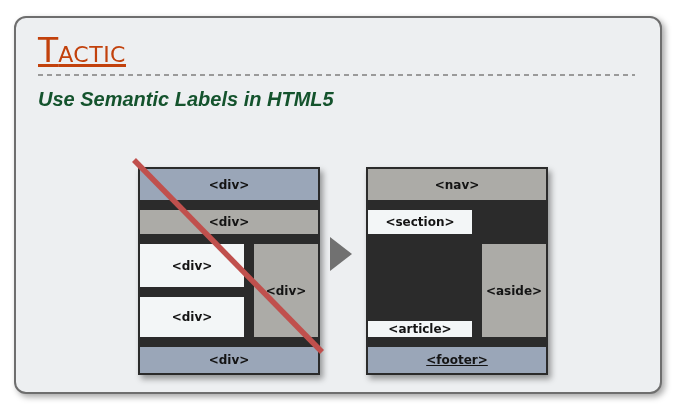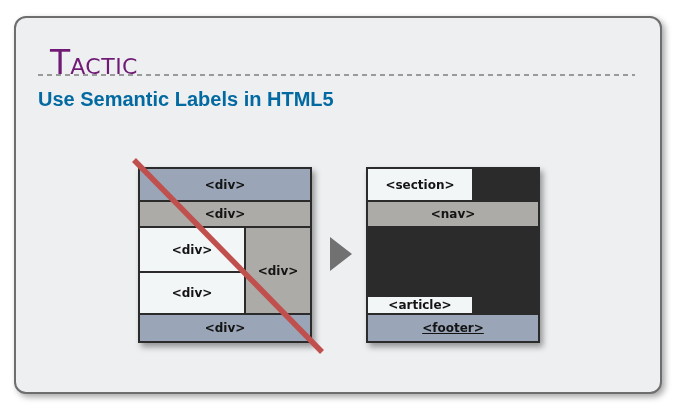--- a/index.html
+++ b/index.html
@@ -1,32 +1,32 @@
 <!DOCTYPE html>
 <html><head>
 <meta charset="utf-8">
 <style>
   html,body{margin:0;padding:0;background:#ffffff;}
   .page{position:relative;width:676px;height:414px;background:#ffffff;overflow:hidden;
         font-family:"Liberation Sans",sans-serif;}
   .card{position:absolute;left:14px;top:16px;width:644px;height:374px;
         background:#edeff1;border:2px solid #6e6e6e;border-radius:12px;
         box-shadow:3px 3px 6px rgba(0,0,0,0.35);}
-  .title{position:absolute;left:22px;top:16px;margin:12px;color:#701a75;
-         font-family:"DejaVu Sans","Liberation Sans",sans-serif;font-weight:500;line-height:34px;}
+  .title{position:absolute;left:22px;top:16px;margin:0;color:#c2410c;
+         font-family:"DejaVu Sans","Liberation Sans",sans-serif;font-weight:500;line-height:34px;text-decoration:underline;}
   .title-cap{font-size:33px;}
   .title-small{font-size:22px;text-transform:uppercase;letter-spacing:0.5px;}
   .dashed-rule{position:absolute;left:22px;top:56px;width:597px;height:2px;
         background:repeating-linear-gradient(90deg,#9a9a9a 0 5px,transparent 5px 9px);}
   .subtitle{position:absolute;left:22px;top:70px;margin:0;font-size:20px;font-weight:bold;
-        color:#0369a1;font-family:"Liberation Sans",sans-serif;}
+        color:#14532d;font-family:"Liberation Sans",sans-serif;font-style:italic;}
   .diagram{position:absolute;top:149px;display:grid;
         grid-template-columns:104px 64px;
         grid-template-rows:31px 24px 43px 40px 26px;
-        gap:2px;background:#2b2b2b;border:2px solid #2b2b2b;
+        gap:10px;background:#2b2b2b;border:2px solid #2b2b2b;
         box-shadow:3px 4px 6px rgba(0,0,0,0.38);}
   .diagram.before{left:122px;}
   .diagram.after{left:350px;}
   .cell{display:flex;align-items:center;justify-content:center;
         font-family:"DejaVu Sans","Liberation Sans",sans-serif;
         font-weight:bold;font-size:12px;color:#141414;}
   .span2{grid-column:1 / 3;}
   .aside-cell{grid-column:2;grid-row:3 / 5;}
   .bluegray{background:#9aa6b8;}
   .gray{background:#acaba7;}
@@ -69,25 +69,28 @@
       </div>
     </div>
 
     <svg class="strike-svg" viewBox="0 0 240 240">
       <line x1="14" y1="10" x2="202" y2="202" stroke="#c0504d" stroke-width="5.5"></line>
     </svg>
 
     <div class="arrow"></div>
 
     <div class="diagram after">
+      <div class="cell span2 gray">
+        <span>&lt;nav&gt;</span>
+      </div>
       <div class="cell light">
         <span>&lt;section&gt;</span>
       </div>
-      <div class="cell span2 gray">
-        <span>&lt;nav&gt;</span>
+      <div class="cell aside-cell gray">
+        <span>&lt;aside&gt;</span>
       </div>
       <div class="cell light" style="grid-column:1;grid-row:4;margin-top:24px;">
         <span>&lt;article&gt;</span>
       </div>
       <div class="cell span2 bluegray" style="grid-row:5;text-decoration:underline;">
         <span>&lt;footer&gt;</span>
       </div>
     </div>
 
   </div>

